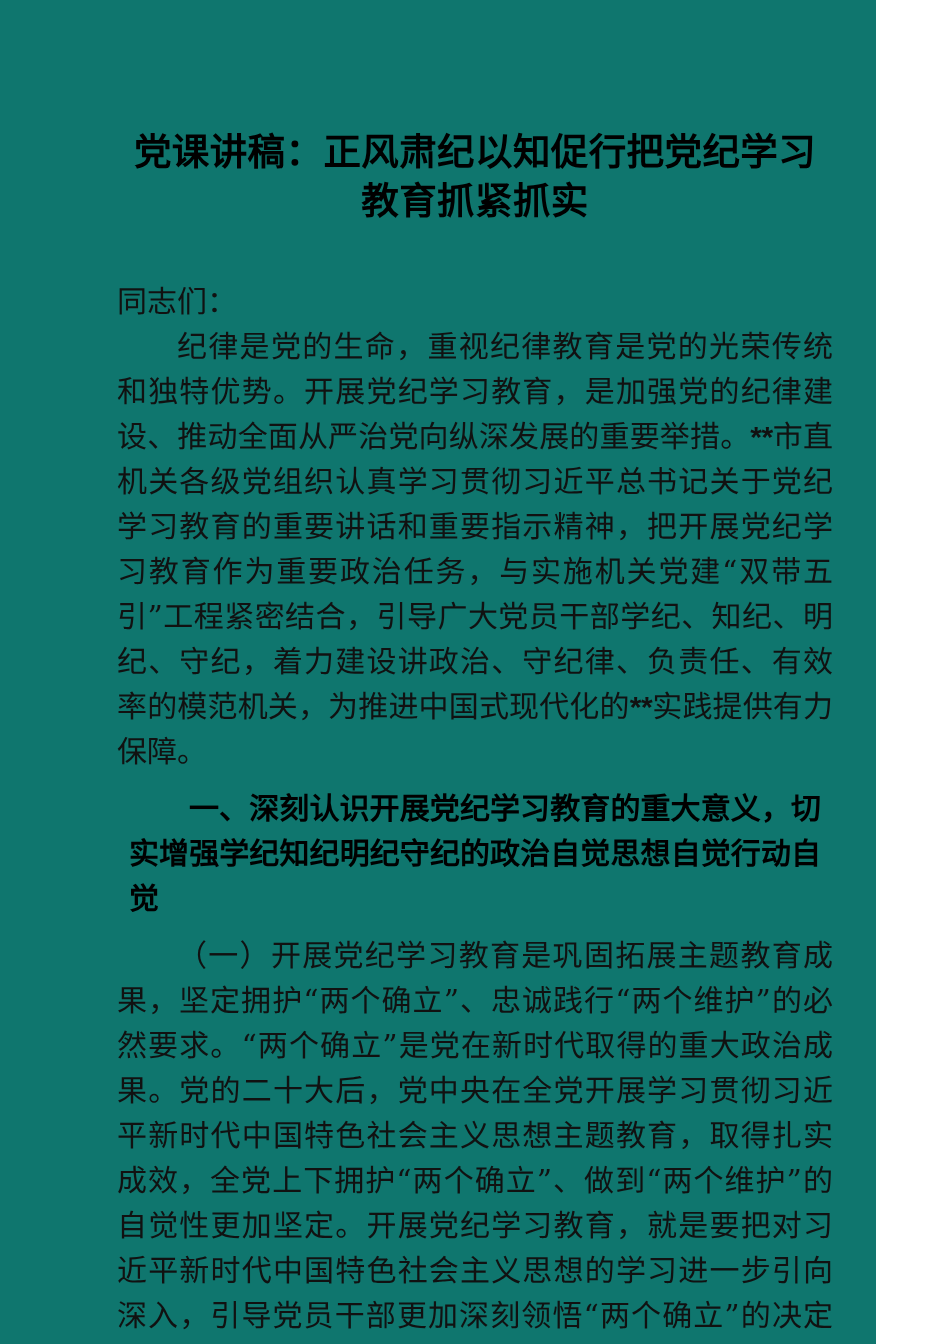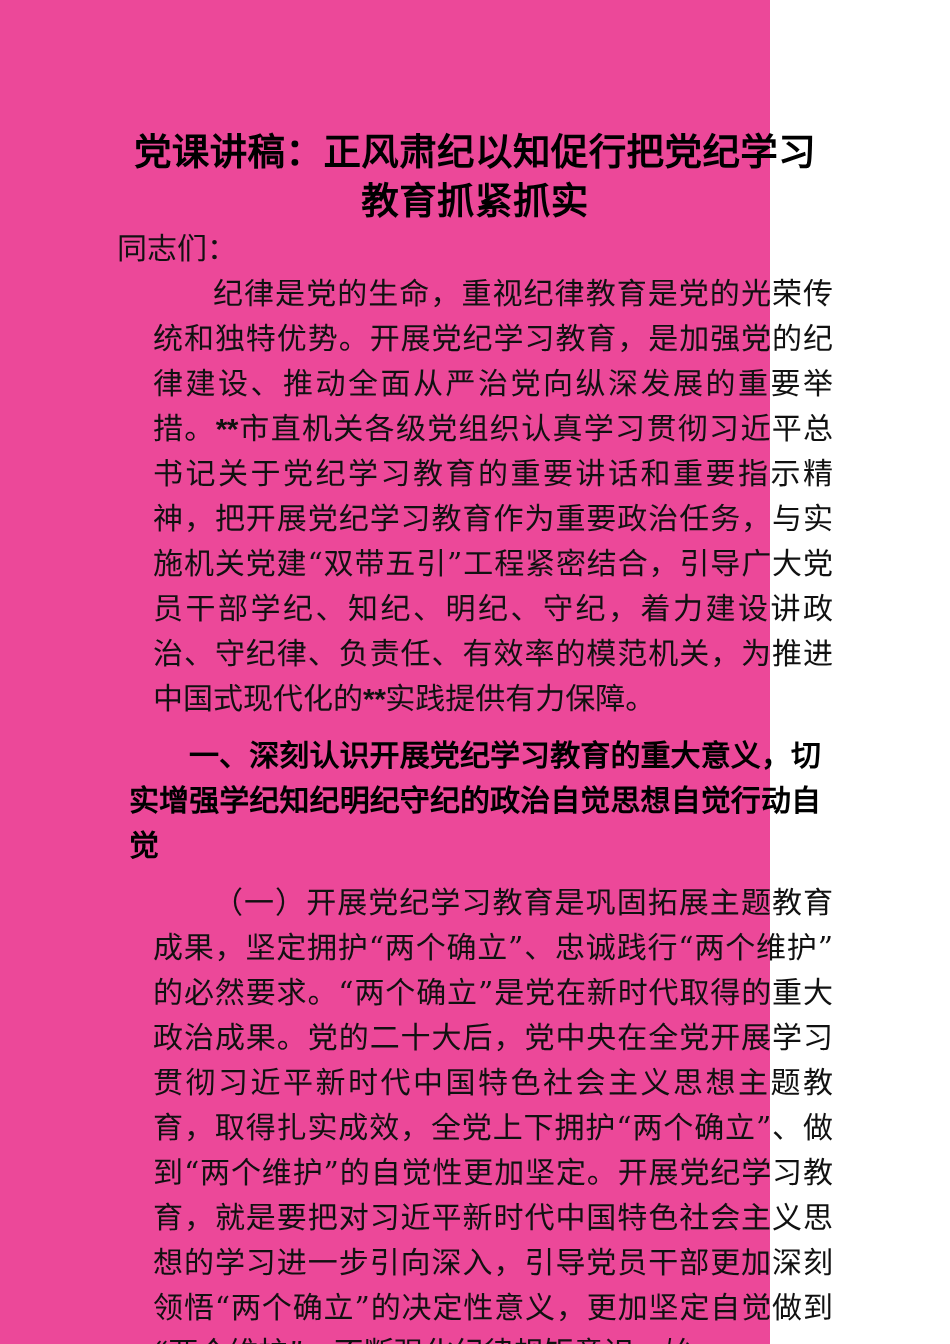--- a/index.html
+++ b/index.html
@@ -12,25 +12,25 @@
     width: 950px;
     height: 1344px;
     position: relative;
     overflow: hidden;
     font-family: "Liberation Serif", "DejaVu Serif", serif;
     color: #000000;
     -webkit-font-smoothing: antialiased;
   }
 
   .page {
-    width: 770px;
+    width: 876px;
     height: 1344px;
     box-sizing: border-box;
     padding: 0;
-    background: #ec4899;
+    background: #0f766e;
     position: relative;
   }
 
   .content {
     position: absolute;
     left: 117px;
     top: 0;
     width: 716px;
   }
 
@@ -58,26 +58,26 @@
     line-height: 45px;
     text-align: justify;
     text-align-last: left;
     text-justify: inter-character;
     color: #111111;
     word-break: break-all;
     white-space: pre-wrap;
   }
 
   .para.salutation {
+    margin-top: 53px;
     text-indent: 0;
   }
 
   .para.indent {
     text-indent: 60px;
-    margin-left: 36px;
   }
 
   
   .heading {
     margin: 12px;
     font-family: "Liberation Sans", "DejaVu Sans", sans-serif;
     font-weight: 700;
     font-size: 30px;
     line-height: 45px;
     text-align: justify;

